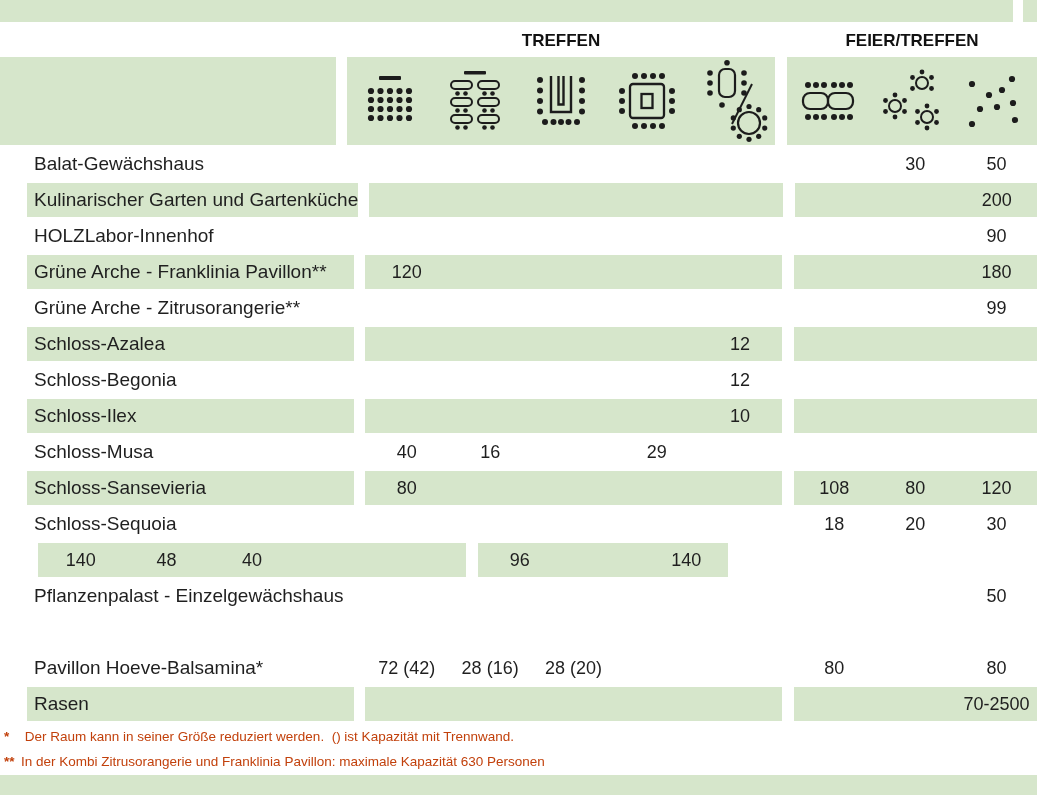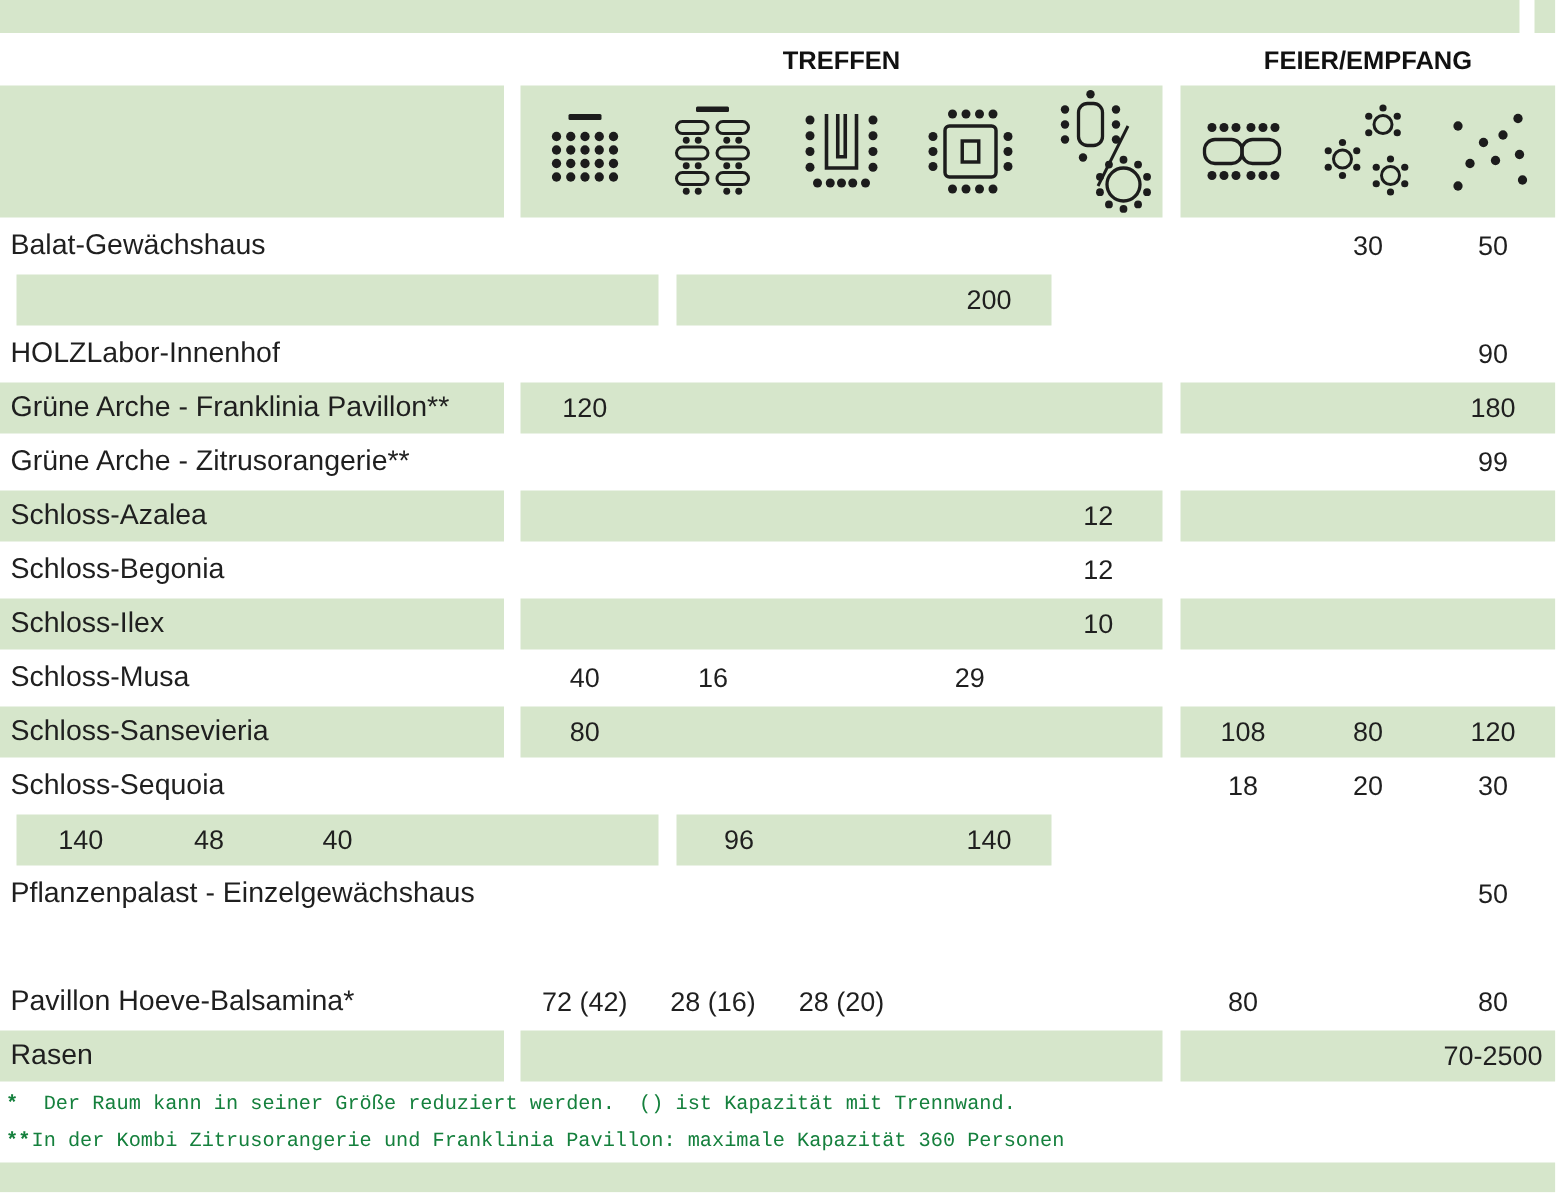--- a/index.html
+++ b/index.html
@@ -22,45 +22,45 @@
   .iblock{position:absolute;top:0;height:88px;background:#d6e6cb;display:flex;}
   .iblock.lab{left:0;width:336px;}
   .iblock.tre{left:347px;width:428px;}
   .iblock.fei{left:787px;width:250px;}
   .icell{flex:1;display:flex;align-items:center;justify-content:center;}
   .icell svg{display:block;}
   .ink{fill:#1c1c1c;}
   .line{stroke:#1c1c1c;fill:none;}
 
   .rows{position:absolute;top:147px;left:0;width:1037px;}
-  .row{position:relative;height:34px;margin-bottom:2px;display:flex;font-size:18px;}
+  .row{position:relative;height:34px;margin-bottom:2px;display:flex;font-size:18px;padding-left:27px;}
   .cell-label{width:336px;height:34px;line-height:34px;padding-left:7px;box-sizing:border-box;
               font-size:19px;white-space:nowrap;overflow:visible;}
   .tblock{margin-left:11px;width:428px;height:34px;display:flex;}
   .fblock{margin-left:12px;width:250px;height:34px;display:flex;justify-content:flex-end;}
   .vcell{flex:1;text-align:center;line-height:34px;}
   .row.green .cell-label,.row.green .tblock,.row.green .fblock{background:#d6e6cb;}
   .row.merged .cell-label{width:775px;}
 
-  .footnotes{position:absolute;top:724px;left:4px;width:1000px;font-size:13.5px;color:#15803d;font-family:Liberation Mono, monospace;}
+  .footnotes{position:absolute;top:724px;left:4px;width:1000px;font-size:13.5px;color:#c2410c;}
   .footnote{line-height:25px;white-space:pre;}
   .fn-marker{font-weight:700;display:inline-block;min-width:17px;}
 </style>
 </head>
 <body>
 
 <div class="page">
 
   <div class="band top-band">
       <div class="notch"></div>
     </div>
 
   <div class="title-row">
     <div class="title t1">TREFFEN</div>
-    <div class="title t2">FEIER/EMPFANG</div>
+    <div class="title t2">FEIER/TREFFEN</div>
   </div>
 
   <div class="icon-row">
     <div class="iblock lab"></div>
 
     <div class="iblock tre">
       <div class="icell">
         <svg width="58" height="54" viewBox="0 0 58 54">
           <rect class="ink" x="18" y="2" width="22" height="4" rx="1"></rect>
           <g class="ink">
@@ -268,20 +268,21 @@
           <div class="vcell"></div>
         </div>
       <div class="fblock">
           <div class="vcell"></div>
           <div class="vcell">30</div>
           <div class="vcell">50</div>
         </div>
     </div>
 
     <div class="row green">
+      <div class="cell-label">Kulinarischer Garten und Gartenküche</div>
       <div class="tblock">
           <div class="vcell"></div>
           <div class="vcell"></div>
           <div class="vcell"></div>
           <div class="vcell"></div>
           <div class="vcell"></div>
         </div>
       <div class="fblock">
           <div class="vcell"></div>
           <div class="vcell"></div>
@@ -497,18 +498,18 @@
           <div class="vcell"></div>
           <div class="vcell"></div>
           <div class="vcell">70-2500</div>
         </div>
     </div>
 
   </div>
 
   <div class="footnotes">
     <div class="footnote"><span class="fn-marker">*</span><span> Der Raum kann in seiner Größe reduziert werden.  () ist Kapazität mit Trennwand.</span></div>
-    <div class="footnote"><span class="fn-marker">**</span><span>In der Kombi Zitrusorangerie und Franklinia Pavillon: maximale Kapazität 360 Personen</span></div>
+    <div class="footnote"><span class="fn-marker">**</span><span>In der Kombi Zitrusorangerie und Franklinia Pavillon: maximale Kapazität 630 Personen</span></div>
   </div>
 
   <div class="band bottom-band"></div>
 
 </div>
 
 </body></html>

